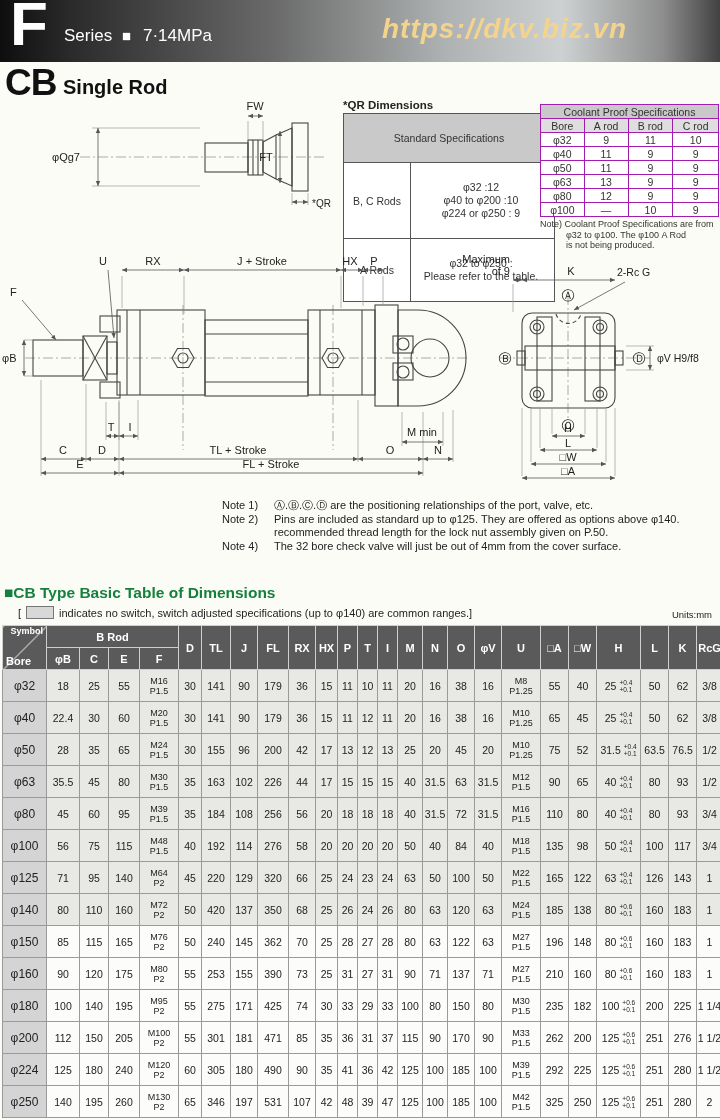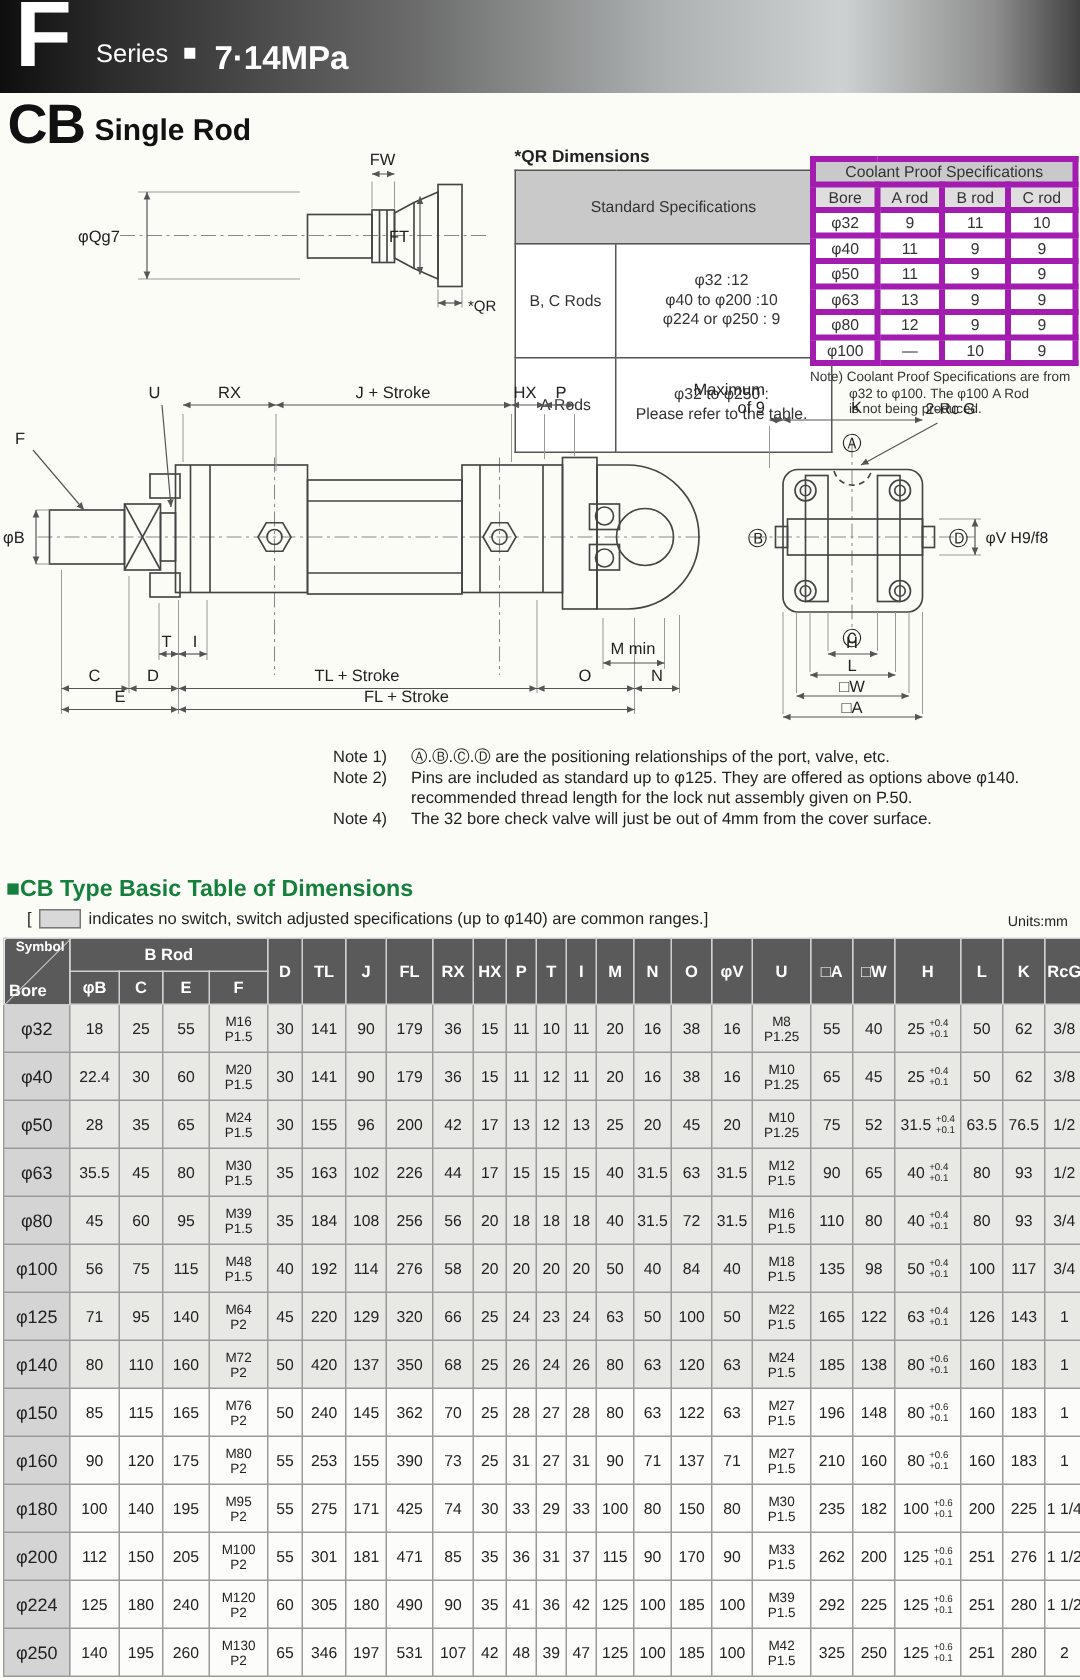--- a/index.html
+++ b/index.html
@@ -5,40 +5,40 @@
   html,body{margin:0;padding:0;}
   body{font-family:"Liberation Sans", sans-serif; background:#fff;}
   .page{position:relative;width:720px;height:1120px;background:#fcfcf7;overflow:hidden;color:#222;}
 
   
   .topbar{position:absolute;left:0;top:0;width:720px;height:62px;
     background:linear-gradient(to right,#0e0e0e 0%,#2b2b2b 10%,#6a6a6a 38%,#aeb2b2 62%,#cdd1d1 78%,#8e8e8e 92%,#424242 100%);}
   .f-big{position:absolute;left:10px;top:-12px;font-size:62px;font-weight:bold;color:#fff;letter-spacing:-2px;}
   .series{position:absolute;left:64px;top:26px;font-size:17px;color:#fff;}
   .sq-bullet{position:absolute;left:122px;top:27px;font-size:15px;color:#fff;}
-  .mpa{position:absolute;left:143px;top:26px;font-size:22px;color:#fff;font-weight:bold;}
+  .mpa{position:absolute;left:143px;top:26px;font-size:17px;color:#fff;}
   .url{position:absolute;left:382px;top:13px;font-size:28px;font-weight:bold;font-style:italic;color:#f4d48c;letter-spacing:1px;}
 
   
   .title-model{position:absolute;left:5px;top:62px;font-size:37px;font-weight:bold;color:#111;letter-spacing:-1px;}
   .title-sub{position:absolute;left:63px;top:76px;font-size:20px;font-weight:bold;color:#111;}
 
   
   .qr-box{position:absolute;left:343px;top:99px;width:212px;}
   .qr-title{font-size:11.5px;font-weight:bold;margin:0 0 2px 0;}
   table.mini{border-collapse:collapse;width:100%;background:#fff;}
   table.mini th,table.mini td{border:1px solid #555;font-size:10.5px;padding:18px 3px;color:#333;}
   table.mini th{background:#c9c9c9;font-weight:normal;text-align:center;}
   .qr-label{text-align:center;width:60px;font-size:11px;}
   .qr-lines{text-align:center;padding-right:6px !important;line-height:13px;}
   .qr-lines.center{text-align:center;}
 
   .coolant-box{position:absolute;left:540px;top:104px;width:179px;}
   table.cool{border-collapse:collapse;width:100%;background:#fff;}
-  table.cool th,table.cool td{border:4px solid #a21caf;font-size:10.5px;padding:0 2px;text-align:center;color:#333;height:13px;}
+  table.cool th,table.cool td{border:1px solid #a21caf;font-size:10.5px;padding:0 2px;text-align:center;color:#333;height:13px;}
   table.cool th{background:#c9c9c9;font-weight:normal;}
   table.cool .colhead td{background:#dedede;}
   .cool-note{font-size:9px;line-height:10.5px;margin-top:2px;color:#333;}
   .cool-note .ind{padding-left:26px;}
 
   
   .notes{position:absolute;left:222px;top:499px;font-size:11px;line-height:13.5px;color:#222;}
   .note-row{display:flex;}
   .note-label{width:52px;flex:0 0 52px;}
   .note-cont{padding-left:52px;}
@@ -70,20 +70,21 @@
 </head>
 <body>
 
 <div class="page">
 
   <div class="topbar">
     <span class="f-big">F</span>
     <span class="series">Series</span>
     <span class="sq-bullet">■</span>
     <span class="mpa">7·14MPa</span>
+    <span class="url">https://dkv.biz.vn</span>
   </div>
 
   <div class="title-model">CB</div>
   <div class="title-sub">Single Rod</div>
 
   <svg class="drawing-svg" style="left:40px;top:95px;" width="300" height="135" viewBox="0 0 300 135">
     <defs>
       <marker id="a2" viewBox="0 0 10 10" refX="9" refY="5" markerWidth="7" markerHeight="7" orient="auto-start-reverse">
         <path d="M0,1 L9,5 L0,9 z" fill="#555"></path>
       </marker>

